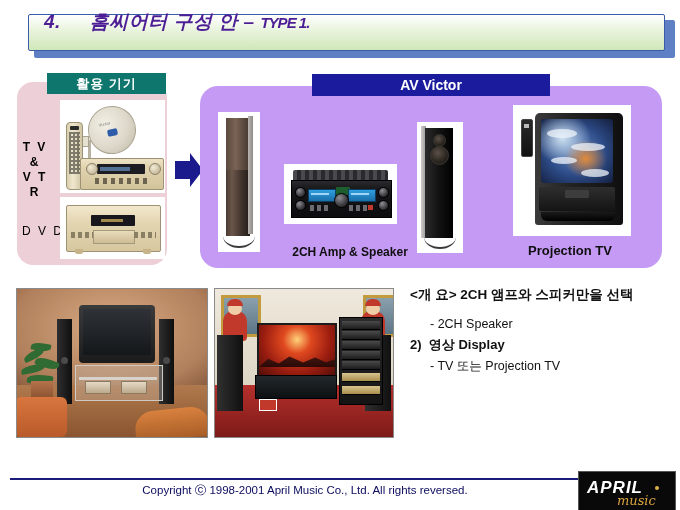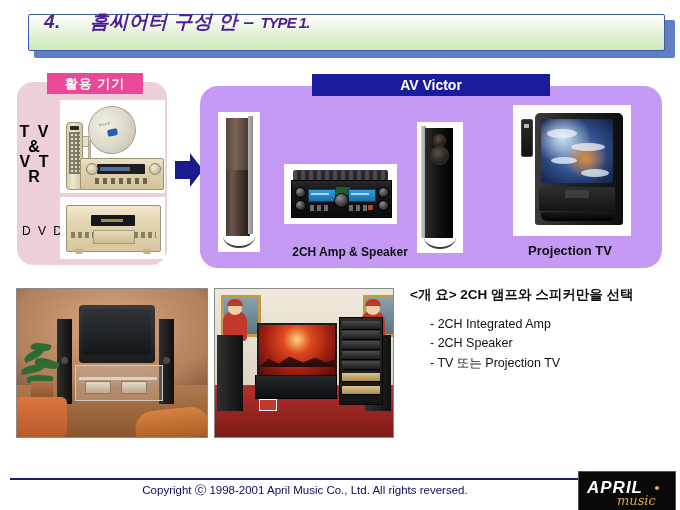--- a/index.html
+++ b/index.html
@@ -54,35 +54,35 @@
   #device-panel {
     position: absolute;
     left: 17px; top: 82px;
     width: 150px; height: 183px;
     background: #eccfd7;
     border-radius: 16px;
   }
   #device-panel-label {
     position: absolute;
     left: 47px; top: 73px;
-    width: 96px; height: 21px;
-    background: #ec4899;
+    width: 119px; height: 21px;
+    background: #0f766e;
     color: #ffffff;
     font-size: 13px;
     font-weight: bold;
     text-align: center;
     line-height: 21px;
     letter-spacing: 1px;
   }
   #tv-vtr-label {
     position: absolute;
-    left: 17px; top: 124px;
+    left: 17px; top: 140px;
     width: 36px;
     color: #000000;
-    font-size: 16px;
+    font-size: 12px;
     font-weight: bold;
     text-align: center;
     line-height: 15px;
     letter-spacing: 2px;
     white-space: pre-line;
   }
   #dvd-label {
     position: absolute;
     left: 17px; top: 224px;
     width: 52px;
@@ -666,23 +666,23 @@
     <div class="ht-unit" style="top:33px;"></div>
     <div class="ht-unit" style="top:43px;"></div>
     <div class="ht-unit ht-gold" style="top:55px;"></div>
     <div class="ht-unit ht-gold" style="top:68px;"></div>
   </div>
 </div>
 
 <div id="summary-block">
   <div id="summary-heading">&lt;개 요&gt; 2CH 앰프와 스피커만을 선택</div>
 
-  <div class="sum-sub">- 2CH Integrated Amp</div>
   <div class="sum-sub">- 2CH Speaker</div>
 
+  <div class="sum-item">2)  영상 Display</div>
   <div class="sum-sub">- TV 또는 Projection TV</div>
 </div>
 
 <div id="footer-rule"></div>
 <div id="footer-copyright">Copyright ⓒ 1998-2001 April Music Co., Ltd. All rights reversed.</div>
 <div id="footer-logo">
   <div id="logo-april">APRIL</div>
   <div id="logo-dot"></div>
   <div id="logo-music">music</div>
 </div>

